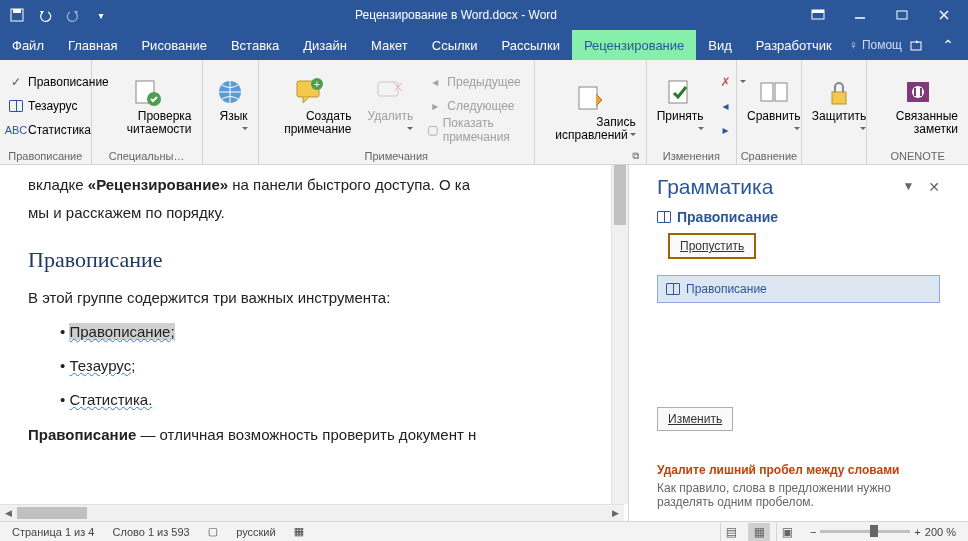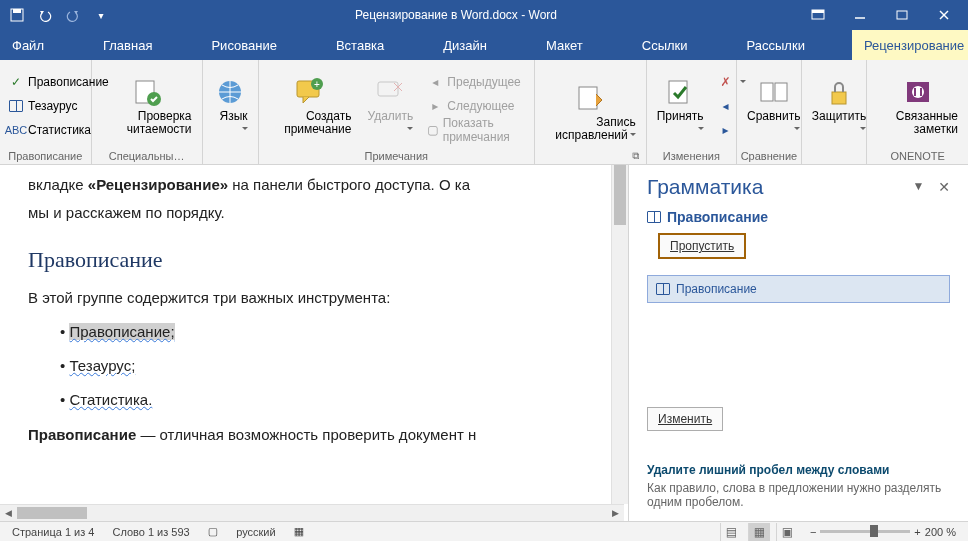--- a/index.html
+++ b/index.html
@@ -3,23 +3,23 @@
 <meta charset="utf-8">
 <style>
 * { margin:0; padding:0; box-sizing:border-box; font-family:'Segoe UI',Tahoma,sans-serif; }
 body { width:968px; height:541px; background:#fff; overflow:hidden; position:relative; font-size:12px; }
 .titlebar { height:30px; background:#2b579a; color:#fff; display:flex; align-items:center; padding:0 4px; }
 .titlebar .qat { display:flex; align-items:center; gap:2px; }
 .titlebar .qat .qbtn { width:26px; height:26px; display:flex; align-items:center; justify-content:center; }
 .titlebar .title { flex:1; text-align:center; font-size:12px; }
 .titlebar .wincontrols { display:flex; align-items:center; gap:2px; }
 .titlebar .wincontrols .wbtn { width:40px; height:30px; display:flex; align-items:center; justify-content:center; }
-.tabs { height:30px; background:#2b579a; display:flex; align-items:center; color:#fff; font-size:13px;gap:35px; }
+.tabs { height:30px; background:#2b579a; display:flex; align-items:center; color:#fff; font-size:13px; }
 .tabs .tab { padding:0 12px; height:30px; display:flex; align-items:center; cursor:pointer; }
-.tabs .tab.active { background:#fef9c3; color:#2b579a; }
+.tabs .tab.active { background:#86efac; color:#2b579a; }
 .tabs .rightarea { margin-left:auto; display:flex; align-items:center; gap:8px; padding-right:10px; }
 .tabs .help { display:flex; align-items:center; gap:4px; color:#d0dcee; font-size:12px; }
 .tabs .collapse { width:20px; text-align:center; }
 .ribbon { height:105px; background:#f3f3f3; border-bottom:1px solid #d4d4d4; display:flex; font-size:12px; }
 .rgroup { border-right:1px solid #d4d4d4; display:flex; flex-direction:column; padding:3px 4px 0 4px; height:100%; min-width:0; }
 .rgroup .items { flex:1; display:flex; align-items:center; gap:4px; }
 .rgroup .glabel { text-align:center; font-size:11px; color:#666; padding:2px 0; display:flex; align-items:center; justify-content:center; position:relative; }
 .rgroup .glabel .launcher { position:absolute; right:0; bottom:2px; width:12px; height:12px; font-size:10px; }
 .bigbtn { display:flex; flex-direction:column; align-items:center; justify-content:center; padding:2px 6px; gap:2px; height:78px; }
 .bigbtn .bicon { width:32px; height:32px; display:flex; align-items:center; justify-content:center; font-size:22px; }
@@ -36,33 +36,33 @@
 .docpage ul li { margin:12px 0; font-size:15px; }
 .docpage ul li::before { content:"• "; }
 .underline-wavy { text-decoration:underline wavy #3879d9; text-decoration-thickness:1px; }
 .highlighted { background:#d0d0d0; }
 .scrollbar-v { position:absolute; top:165px; right:340px; width:17px; bottom:37px; background:#f0f0f0; border-left:1px solid #e0e0e0;}
 .scrollbar-v .thumb { position:absolute; top:0; left:2px; right:2px; height:60px; background:#c0c0c0; }
 .scrollbar-h { position:absolute; left:0; bottom:20px; width:624px; height:17px; background:#f0f0f0; border-top:1px solid #e0e0e0; display:flex; }
 .scrollbar-h .arrow { width:17px; text-align:center; font-size:9px; line-height:17px; color:#666; }
 .scrollbar-h .track { flex:1; position:relative; }
 .scrollbar-h .thumb { position:absolute; left:0; top:2px; bottom:2px; width:70px; background:#c0c0c0; }
-.pane { position:absolute; top:165px; right:0; width:340px; bottom:20px; background:#fff; border-left:1px solid #d4d4d4; padding:10px 18px; font-size:13px; color:#333; }
+.pane { position:absolute; top:165px; right:0; width:340px; bottom:20px; background:#fff; border-left:1px solid #d4d4d4; padding:10px 28px; font-size:13px; color:#333; }
 .pane .phead { display:flex; align-items:center; justify-content:space-between; }
 .pane .ptitle { font-size:21px; color:#2b579a; }
 .pane .pctrls { display:flex; gap:14px; color:#666; font-size:12px; }
 .pane .subhead { color:#2b579a; font-weight:600; font-size:14px; margin:10px 0 8px 0; display:flex; align-items:center; gap:6px; }
 .pane .skipbtn { border:2px solid #a16207; background:#fafafa; padding:4px 10px; font-size:12px; display:inline-block;margin-left:11px; }
 .pane .skipbtn span { text-decoration:underline; }
 .pane .suggbox { border:1px solid #8faadc; background:#dce6f2; padding:6px 8px; margin:16px 0; font-size:12px; color:#2b579a; display:flex; align-items:center; gap:6px; }
 .pane .whiteblk { height:80px; }
 .pane .changebtn { border:1px solid #adadad; background:#fafafa; padding:4px 10px; font-size:12px; display:inline-block; margin-top:8px; }
 .pane .changebtn span { text-decoration:underline; }
 .pane .expl { margin-top:28px; }
-.pane .expl .etitle { font-weight:600; font-size:12px; color:#0c4a6e;margin-top:32px; }
+.pane .expl .etitle { font-weight:600; font-size:12px; color:#c2410c;margin-top:32px; }
 .pane .expl .etext { font-size:12px; color:#666; margin-top:4px; }
 .statusbar { position:absolute; bottom:0; left:0; right:0; height:20px; background:#f3f3f3; border-top:1px solid #d4d4d4; display:flex; align-items:center; font-size:11px; color:#444; padding:0 6px; gap:6px; }
 .statusbar .sitem { padding:0 6px; display:flex; align-items:center; gap:4px; }
 .statusbar .spacer { flex:1; }
 .statusbar .viewbtn { width:22px; height:18px; display:flex; align-items:center; justify-content:center; border-left:1px solid #d4d4d4; color:#666; font-size:12px; }
 .statusbar .zoom { display:flex; align-items:center; gap:4px; padding:0 6px; }
 .slider { width:90px; height:3px; background:#c0c0c0; position:relative; }
 .slider .sthumb { width:8px; height:12px; background:#666; position:absolute; top:-5px; left:50px; }
 svg { display:block; }
 .drop::after { content:""; display:inline-block; border:3px solid transparent; border-top-color:#666; margin-left:2px; margin-top:3px; }

